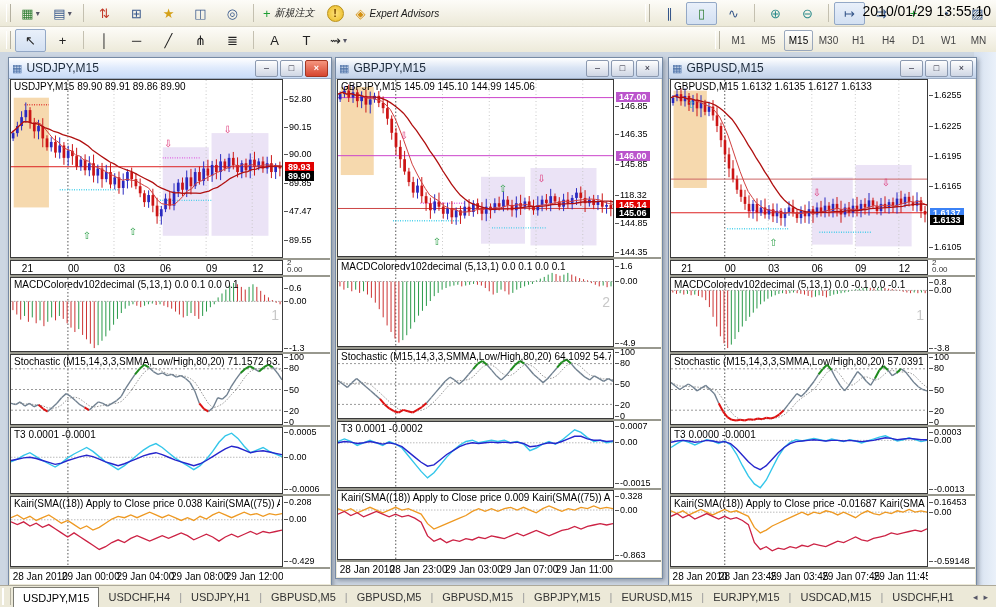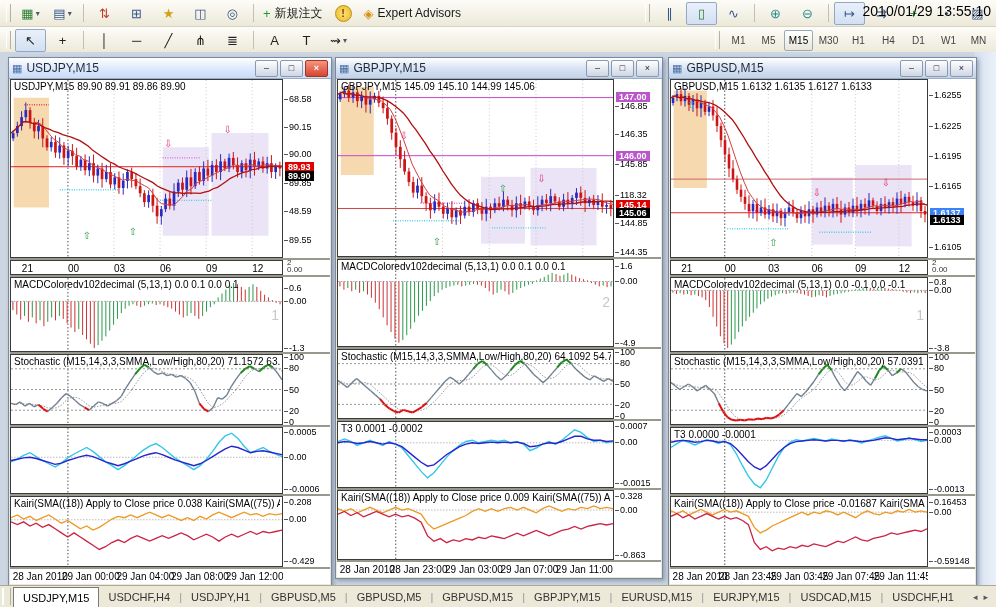--- a/index.html
+++ b/index.html
@@ -8,21 +8,21 @@
   
   .toolbar{position:relative;display:flex;align-items:center;height:26px;padding:0 3px;gap:1px;
            background:linear-gradient(#fdfcf8,#ece9d8);border-bottom:1px solid #d8d4c4;}
   .grip{width:3px;height:18px;border-left:1px solid #fff;border-right:1px solid #b4b0a0;margin:0 3px;}
   .tsep{width:1px;height:18px;background:#c4c0b0;margin:0 4px;}
   .tspacer{flex:1;}
   .tbtn{height:21px;min-width:23px;display:flex;align-items:center;justify-content:center;gap:2px;
         padding:0 3px;border:1px solid transparent;border-radius:2px;font-size:13px;cursor:default;}
   .tbtn.pressed{border:1px solid #93a8c6;background:linear-gradient(#e9f0fa,#d3e0f2);}
   .tbtn .glyph{font-size:13px;line-height:1;}
-  .tbtn .blabel{font-size:12px;color:#1a1a1a;padding-left:2px;white-space:nowrap;}
+  .tbtn .blabel{font-size:10px;color:#1a1a1a;padding-left:2px;white-space:nowrap;font-style:italic;}
   .tbtn .caret{font-size:8px;color:#556;}
   .alertdot{width:15px;height:15px;border-radius:50%;background:radial-gradient(#ffe27a,#e8b820);
             border:1px solid #b8901a;color:#7a4a00;font-weight:bold;font-size:11px;
             display:flex;align-items:center;justify-content:center;}
   .tfbtn{height:19px;width:27px;display:flex;align-items:center;justify-content:center;
          font-size:10px;color:#444;border:1px solid transparent;border-radius:2px;}
   .tfbtn.active{border:1px solid #9aa8bc;background:linear-gradient(#fff,#e8e6da);color:#000;}
   .datetime{position:absolute;top:3px;right:5px;font-size:14px;color:#000;z-index:50;letter-spacing:0;}
   
   #mdi{position:absolute;left:0;right:0;top:52px;bottom:21px;background:#ccd6e2;}
@@ -352,25 +352,25 @@
                 <polyline points="0.00,30 1.59,28 3.17,25.666666666666668 4.76,23.5 6.35,23.6 7.94,24.5 9.52,23.833333333333332 11.11,25 12.70,27.833333333333332 14.29,30.833333333333332 15.87,33.666666666666664 17.46,35 19.05,38 20.63,39.166666666666664 22.22,40 23.81,42.333333333333336 25.40,43 26.98,45.333333333333336 28.57,45.833333333333336 30.16,48.166666666666664 31.75,49.333333333333336 33.33,50.5 34.92,51.666666666666664 36.51,53 38.10,54.333333333333336 39.68,55.5 41.27,56.666666666666664 42.86,56 44.44,56.666666666666664 46.03,56.833333333333336 47.62,58.333333333333336 49.21,59.666666666666664 50.79,61 52.38,64.16666666666667 53.97,67.66666666666667 55.56,69.83333333333333 57.14,70.33333333333333 58.73,70.66666666666667 60.32,70.33333333333333 61.90,68.16666666666667 63.49,65.66666666666667 65.08,62.666666666666664 66.67,61.5 68.25,58.333333333333336 69.84,57.333333333333336 71.43,56 73.02,54.666666666666664 74.60,53.5 76.19,52.166666666666664 77.78,51.166666666666664 79.37,50 80.95,49 82.54,48 84.13,48.666666666666664 85.71,47.833333333333336 87.30,48.666666666666664 88.89,47.833333333333336 90.48,48.666666666666664 92.06,48.333333333333336 93.65,48 95.24,48 96.83,48.166666666666664 98.41,48.833333333333336 100.00,49" fill="none" stroke="#d04040" stroke-width="1" vector-effect="non-scaling-stroke"></polyline>
                 <polyline points="0.00,30 1.59,28 3.17,25.666666666666668 4.76,23.5 6.35,23.6 7.94,24.5 9.52,24.714285714285715 11.11,25.75 12.70,27.11111111111111 14.29,27.9 15.87,29.09090909090909 17.46,29.75 19.05,30.846153846153847 20.63,31.5 22.22,32.266666666666666 23.81,33.3125 25.40,34.25 26.98,35.8125 28.57,37.4375 30.16,39.75 31.75,41.375 33.33,43.0625 34.92,44.6875 36.51,46.3125 38.10,47.375 39.68,49 41.27,50 42.86,50.9375 44.44,51.6875 46.03,52.9375 47.62,54.25 49.21,55.5 50.79,56.75 52.38,58 53.97,59.875 55.56,61.0625 57.14,62.125 58.73,63.0625 60.32,63.75 61.90,63.6875 63.49,64.125 65.08,63.75 66.67,63.9375 68.25,63.9375 69.84,64 71.43,63.375 73.02,62.75 74.60,61.4375 76.19,60.625 77.78,59.0625 79.37,57.375 80.95,55.5625 82.54,54.375 84.13,53.1875 85.71,52.1875 87.30,51.75 88.89,50.6875 90.48,50.3125 92.06,49.4375 93.65,49.3125 95.24,48.6875 96.83,48.8125 98.41,48.5 100.00,48.625" fill="none" stroke="#b01010" stroke-width="1.3" vector-effect="non-scaling-stroke"></polyline>
               </svg>
               <span class="mark" style="color: rgb(47, 161, 74); left: 28%; top: 88%;">⇧</span>
               <span class="mark" style="color: rgb(47, 161, 74); left: 45%; top: 86%;">⇧</span>
               <span class="mark" style="color: rgb(221, 51, 119); left: 58%; top: 36%;">⇩</span>
               <span class="mark" style="color: rgb(221, 51, 119); left: 80%; top: 28%;">⇩</span>
               <span class="pane-label">USDJPY,M15 89.90 89.91 89.86 89.90</span>
             </div>
             <div class="axis">
-              <span class="tick" style="top: 11%;">68.58</span>
+              <span class="tick" style="top: 11%;">52.80</span>
               <span class="tick" style="top: 27%;">90.15</span>
               <span class="tick" style="top: 42%;">90.00</span>
               <span class="tick" style="top: 58%;">89.85</span>
-              <span class="tick" style="top: 74%;">48.59</span>
+              <span class="tick" style="top: 74%;">47.47</span>
               <span class="tick" style="top: 90%;">89.55</span>
               <span class="badge" style="top: 49%; background: rgb(224, 0, 0);">89.93</span>
               <span class="badge" style="top: 54%; background: rgb(0, 0, 0);">89.90</span>
             </div>
           </div>
           <div class="pane" style="height: 15px;">
             <div class="plotwrap">
               <span class="stripLab" style="left: 4%;">21</span>
               <span class="stripLab" style="left: 21%;">00</span>
               <span class="stripLab" style="left: 38%;">03</span>
@@ -547,20 +547,21 @@
             </div>
           </div>
           <div class="pane" style="height: 67px;">
             <div class="plotwrap">
               <svg viewBox="0 0 100 100" preserveAspectRatio="none" class="plot-svg">
                 <line x1="21" y1="0" x2="21" y2="100" stroke="#555555" stroke-width="1" vector-effect="non-scaling-stroke" stroke-dasharray="1.5 2"></line>
                 <line x1="0" y1="45" x2="100" y2="45" stroke="#bbb" stroke-width="1" vector-effect="non-scaling-stroke" stroke-dasharray="1.5 1.5"></line>
                 <polyline points="0.00,52 2.33,48 4.65,42 6.98,38 9.30,44 11.63,50 13.95,55 16.28,60 18.60,54 20.93,46 23.26,40 25.58,35 27.91,30 30.23,36 32.56,44 34.88,52 37.21,58 39.53,64 41.86,58 44.19,50 46.51,42 48.84,34 51.16,28 53.49,24 55.81,30 58.14,38 60.47,46 62.79,52 65.12,58 67.44,64 69.77,58 72.09,48 74.42,36 76.74,22 79.07,12 81.40,8 83.72,16 86.05,28 88.37,38 90.70,34 93.02,30 95.35,36 97.67,40 100.00,44" fill="none" stroke="#33c6ea" stroke-width="1.4" vector-effect="non-scaling-stroke"></polyline>
                 <polyline points="0.00,50 2.33,48 4.65,46 6.98,45 9.30,47 11.63,50 13.95,53 16.28,56 18.60,54 20.93,50 23.26,47 25.58,44 27.91,42 30.23,44 32.56,48 34.88,52 37.21,55 39.53,58 41.86,55 44.19,51 46.51,47 48.84,43 51.16,40 53.49,38 55.81,41 58.14,45 60.47,49 62.79,52 65.12,55 67.44,58 69.77,55 72.09,50 74.42,44 76.74,38 79.07,32 81.40,28 83.72,30 86.05,34 88.37,38 90.70,36 93.02,35 95.35,37 97.67,39 100.00,41" fill="none" stroke="#2626cc" stroke-width="1.4" vector-effect="non-scaling-stroke"></polyline>
               </svg>
+              <span class="pane-label">T3 0.0001 -0.0001</span>
             </div>
             <div class="axis">
               <span class="tick" style="top: 8%;">0.0005</span>
               <span class="tick" style="top: 45%;">0.00</span>
               <span class="tick" style="top: 92%;">-0.0006</span>
             </div>
           </div>
           <div class="pane" style="height: 71px;">
             <div class="plotwrap">
               <svg viewBox="0 0 100 100" preserveAspectRatio="none" class="plot-svg">

